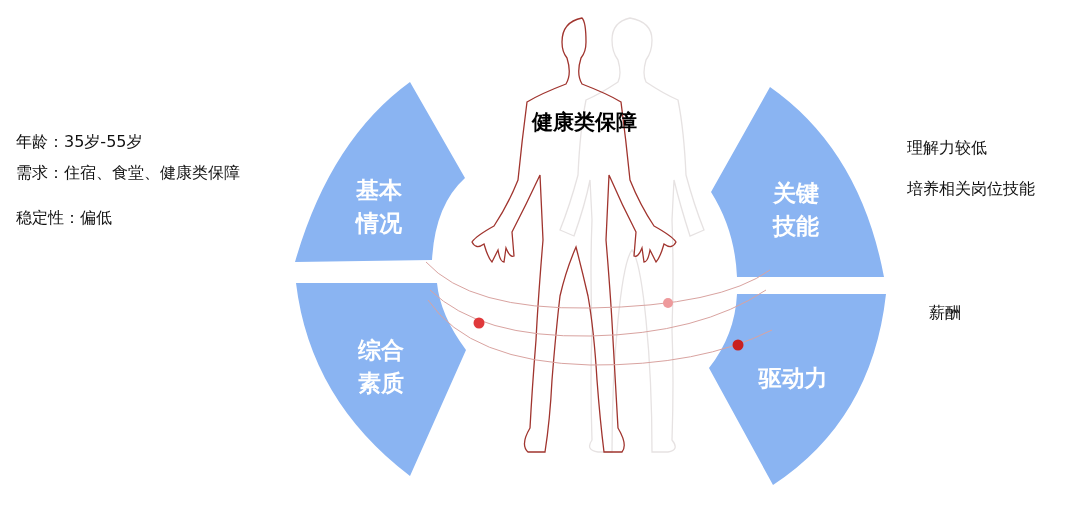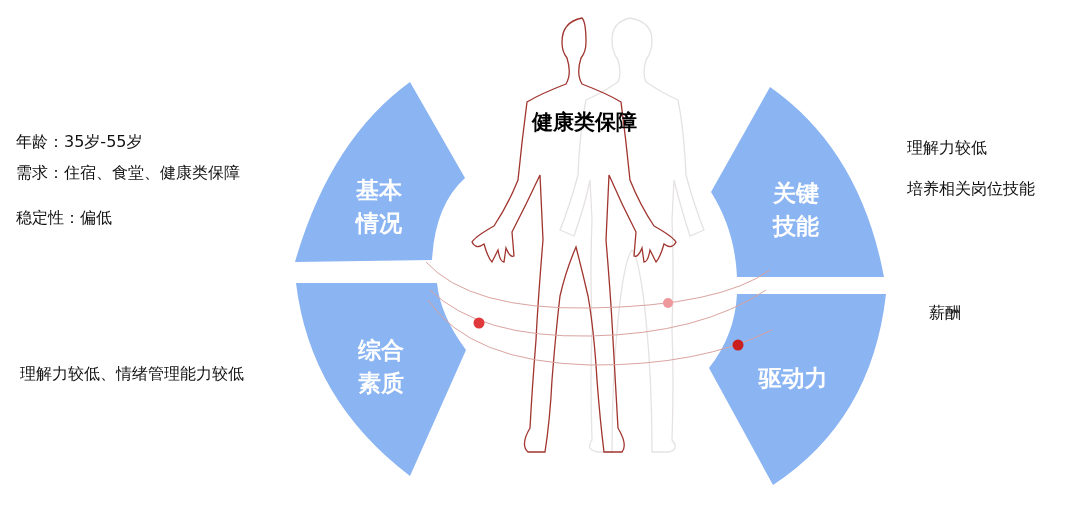--- a/index.html
+++ b/index.html
@@ -62,21 +62,20 @@
 
 <div class="center-title">健康类保障</div>
 
 <div class="desc" style="left:16px; top:128px;">
   <div>年龄：35岁-55岁</div>
   <div style="margin-top:3px">需求：住宿、食堂、健康类保障</div>
   <div style="margin-top:17px">稳定性：偏低</div>
 </div>
 
 <div class="desc" style="left:20px; top:360px;">
-  <div>理解力较低、情绪管理能力较低</div>
 </div>
 
 <div class="desc" style="left:907px; top:134px;">
   <div>理解力较低</div>
   <div style="margin-top:13px">培养相关岗位技能</div>
 </div>
 
 <div class="desc" style="left:929px; top:299px;">
   <div>薪酬</div>
 </div>

